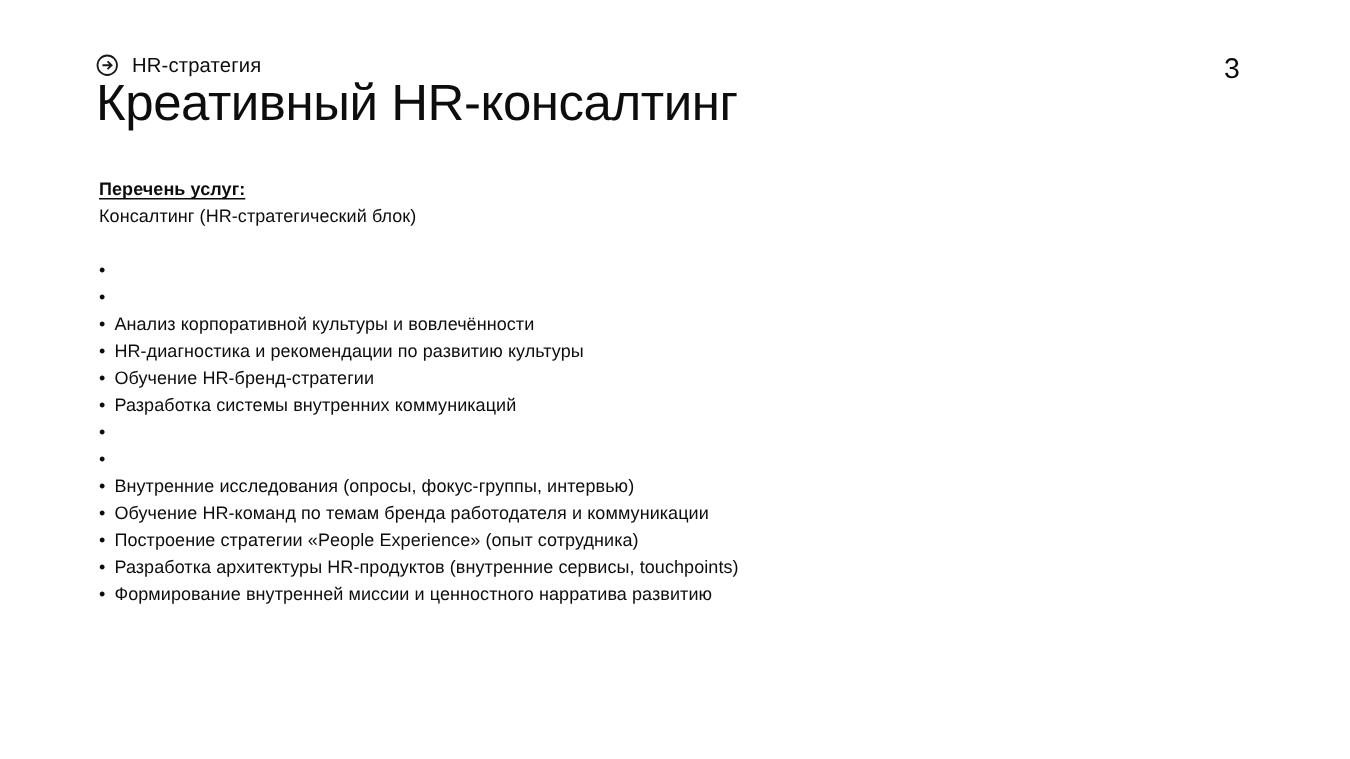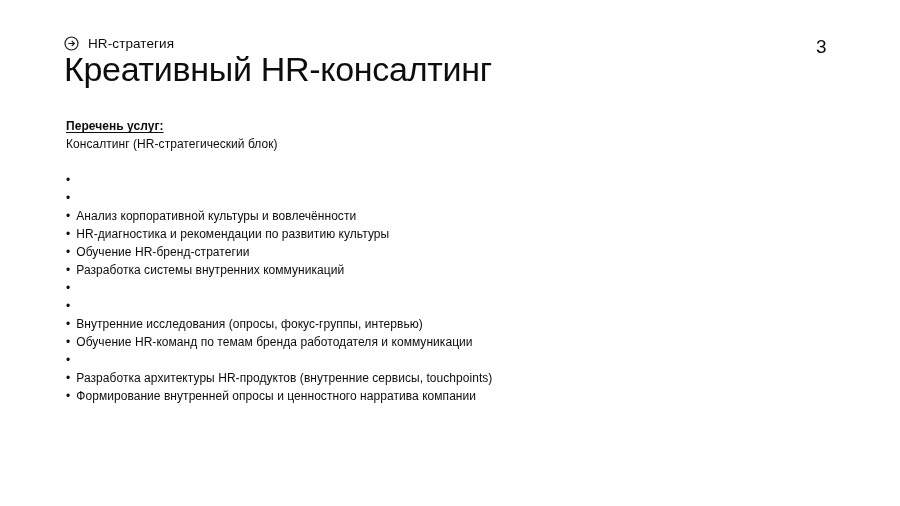--- a/index.html
+++ b/index.html
@@ -103,27 +103,28 @@
           <span class="service-text">Внутренние исследования (опросы, фокус-группы, интервью)</span>
         </div>
 
         <div class="bullet-line">
           <span class="bullet">•</span>
           <span class="service-text">Обучение HR-команд по темам бренда работодателя и коммуникации</span>
         </div>
 
         <div class="bullet-line">
           <span class="bullet">•</span>
+          <span class="service-text">Построение стратегии «People Experience» (опыт сотрудника)</span>
         </div>
 
         <div class="bullet-line">
           <span class="bullet">•</span>
           <span class="service-text">Разработка архитектуры HR-продуктов (внутренние сервисы, touchpoints)</span>
         </div>
 
         <div class="bullet-line">
           <span class="bullet">•</span>
-          <span class="service-text">Формирование внутренней опросы и ценностного нарратива компании</span>
+          <span class="service-text">Формирование внутренней миссии и ценностного нарратива развитию</span>
         </div>
       </div>
   </div>
 
 </div>
 
 </body></html>

